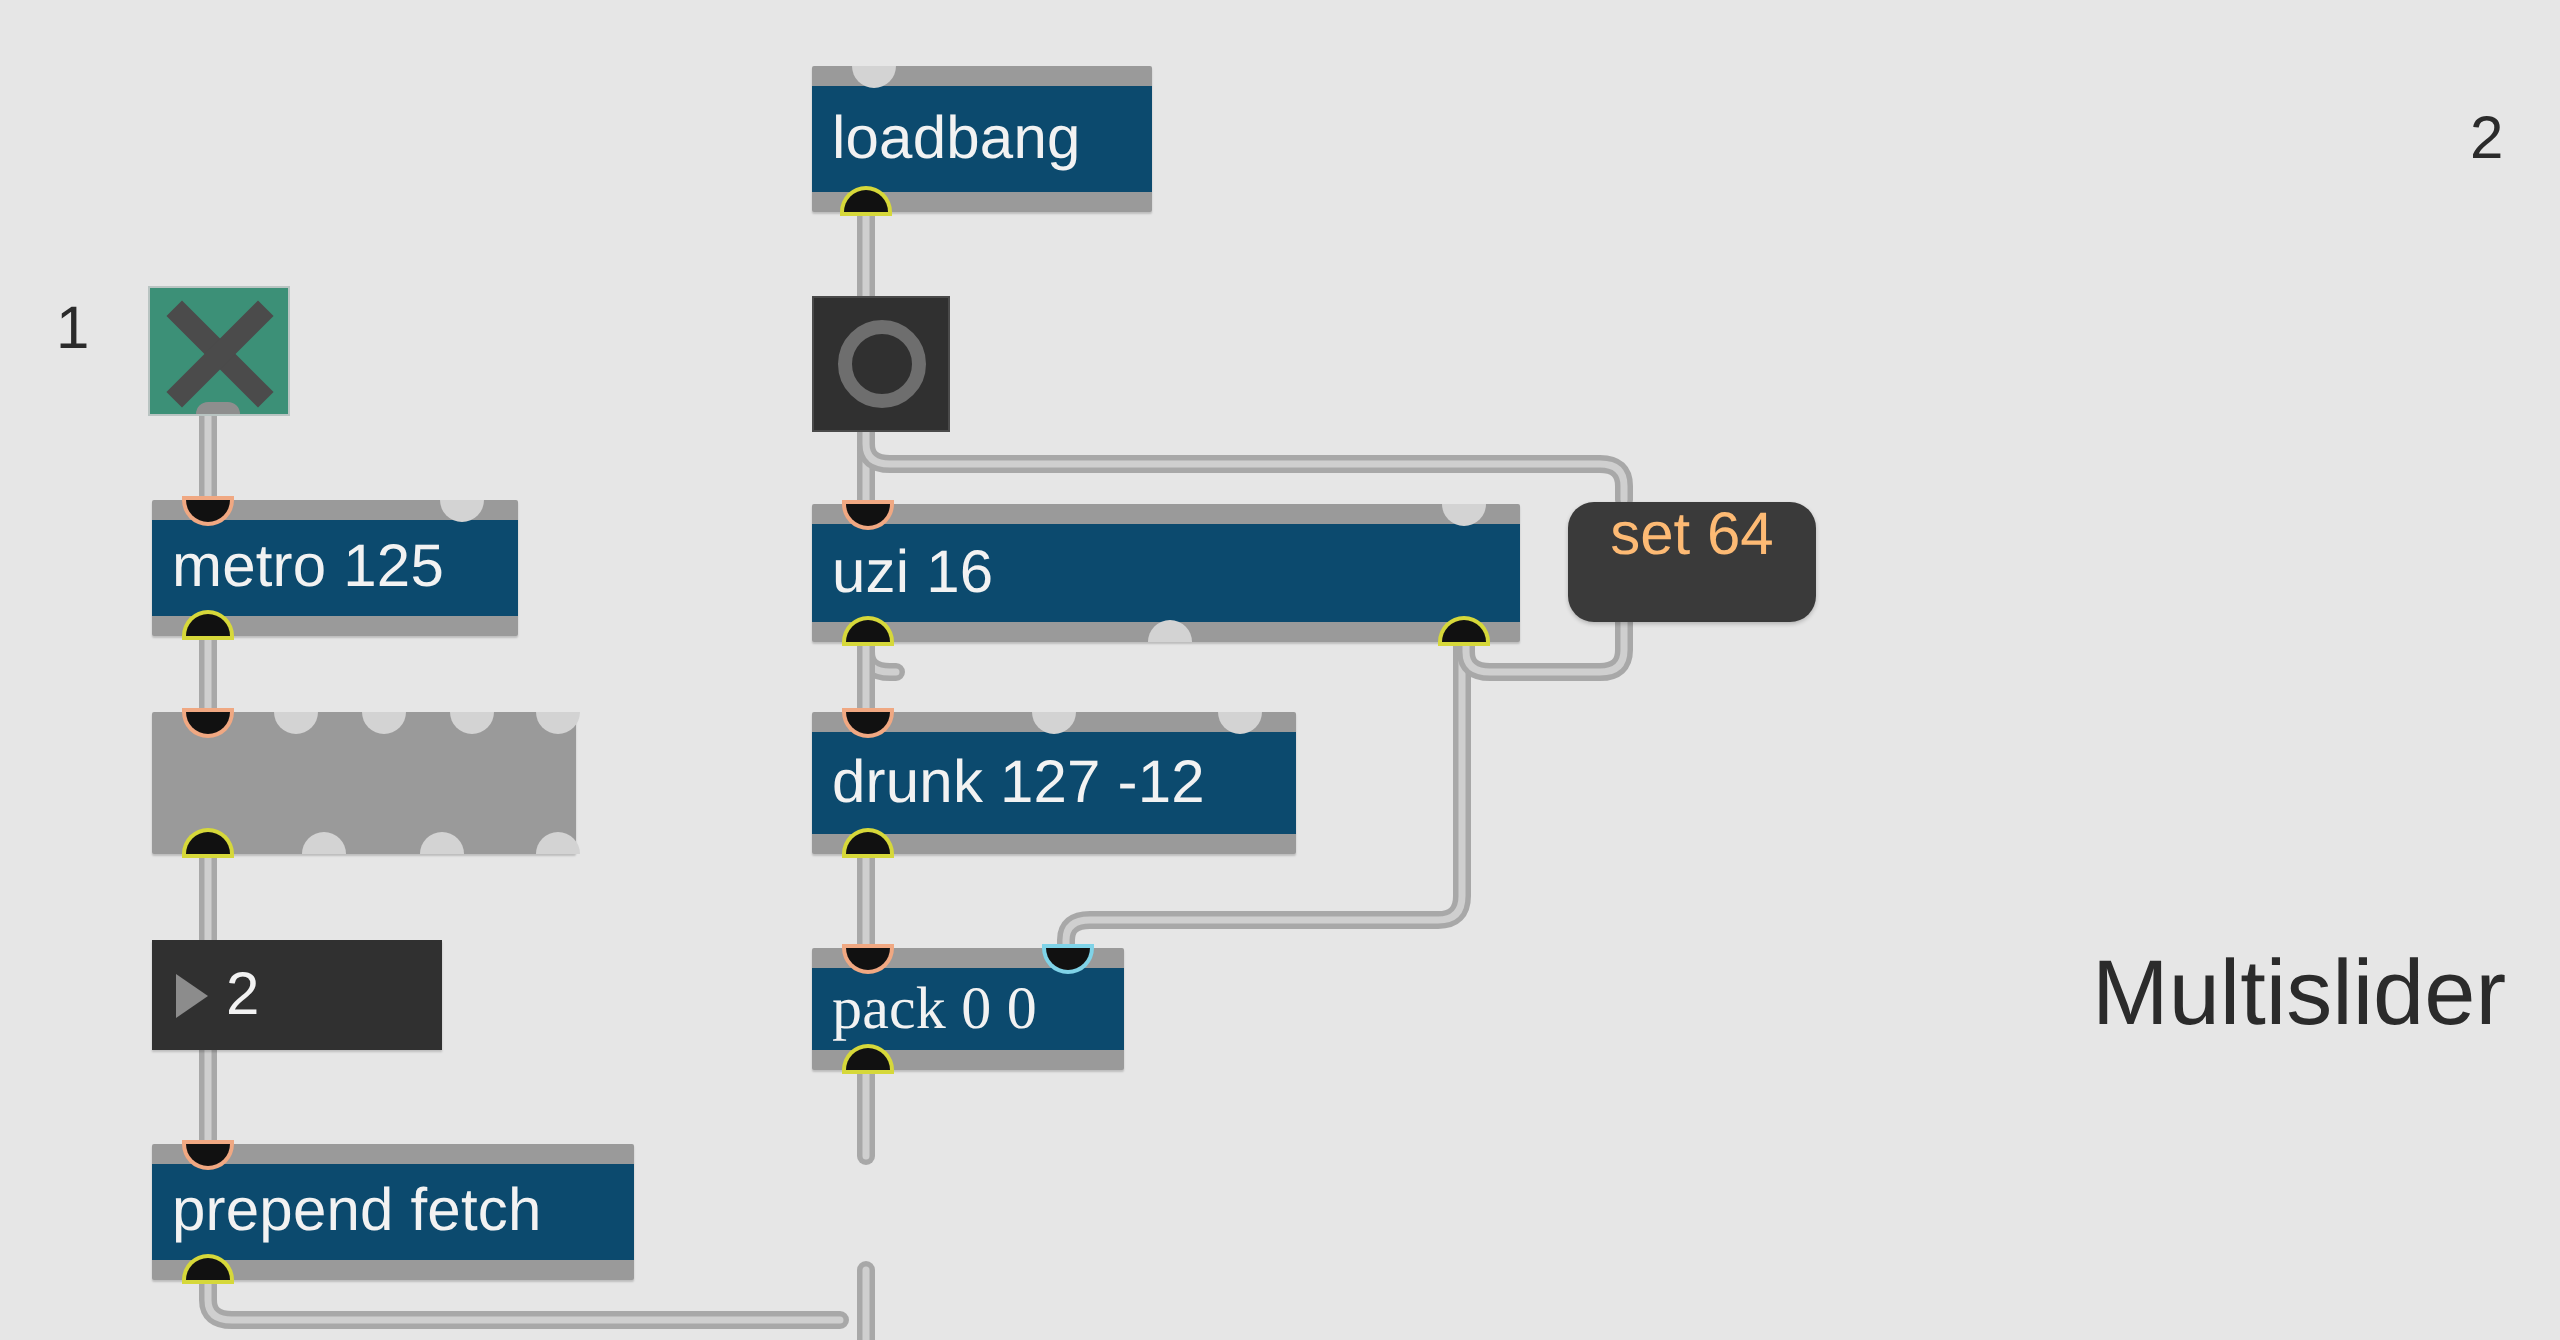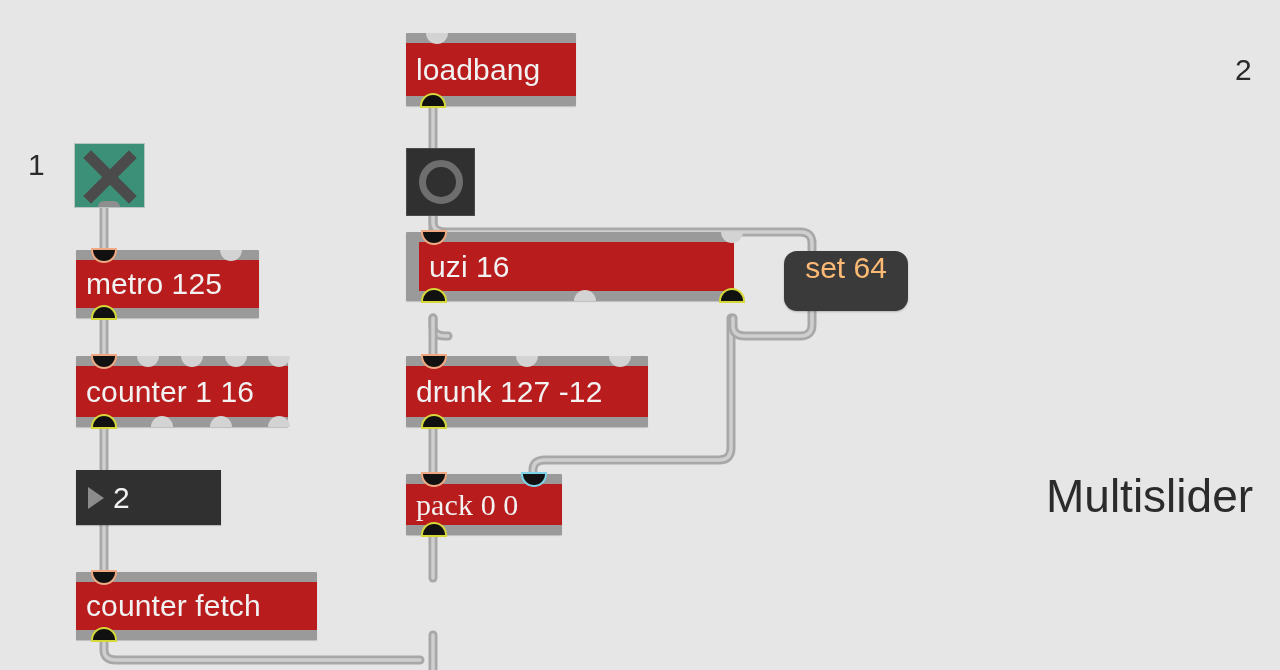--- a/index.html
+++ b/index.html
@@ -32,21 +32,21 @@
   
   .obj {
     position: absolute;
     box-sizing: border-box;
     background: #9a9a9a;
     padding: 10px 0;
     border-radius: 1px;
     box-shadow: 0 1px 1px rgba(0,0,0,0.18);
   }
   .obj .inner {
-    background: #b91c1c;
+    background: #0c4a6e;
     height: 100%;
     display: flex;
     align-items: center;
     padding-left: 10px;
     color: #f2f2f2;
     font-size: 30px;
     line-height: 1;
     letter-spacing: 0.1px;
     white-space: nowrap;
     overflow: hidden;
@@ -252,40 +252,39 @@
     <div class="ring"></div>
   </div>
 
   <div class="obj" style="left:76px; top:250px; width:183px; height:68px;">
     <div class="port in hot-in" style="left:17px;"></div>
     <div class="port in dim" style="left:144px;"></div>
     <div class="inner">metro 125</div>
     <div class="port out hot-out" style="left:17px;"></div>
   </div>
 
-  <div class="obj" style="left:406px; top:232px; width:328px; height:69px;padding-left:13px;">
+  <div class="obj" style="left:406px; top:252px; width:354px; height:69px;">
     <div class="port in hot-in" style="left:17px;"></div>
     <div class="port in dim" style="left:315px;"></div>
     <div class="inner">uzi 16</div>
     <div class="port out hot-out" style="left:17px;"></div>
     <div class="port out dim" style="left:168px;"></div>
     <div class="port out hot-out" style="left:315px;"></div>
   </div>
 
   <div class="msg" style="left:784px; top:251px; width:124px; height:60px;">
     <span>set 64</span>
   </div>
 
   <div class="obj" style="left:76px; top:356px; width:212px; height:71px;">
     <div class="port in hot-in" style="left:17px;"></div>
     <div class="port in dim" style="left:61px;"></div>
     <div class="port in dim" style="left:105px;"></div>
     <div class="port in dim" style="left:149px;"></div>
     <div class="port in dim" style="left:192px;"></div>
-    <div class="inner">counter 1 16</div>
     <div class="port out hot-out" style="left:17px;"></div>
     <div class="port out dim" style="left:75px;"></div>
     <div class="port out dim" style="left:134px;"></div>
     <div class="port out dim" style="left:192px;"></div>
   </div>
 
   <div class="obj" style="left:406px; top:356px; width:242px; height:71px;text-align:center;">
     <div class="port in hot-in" style="left:17px;"></div>
     <div class="port in dim" style="left:110px;"></div>
     <div class="port in dim" style="left:203px;"></div>
@@ -300,18 +299,18 @@
 
   <div class="obj" style="left:406px; top:474px; width:156px; height:61px;font-family:Liberation Serif, serif;">
     <div class="port in hot-in" style="left:17px;"></div>
     <div class="port in cold-in" style="left:117px;"></div>
     <div class="inner">pack 0 0</div>
     <div class="port out hot-out" style="left:17px;"></div>
   </div>
 
   <div class="obj" style="left:76px; top:572px; width:241px; height:68px;">
     <div class="port in hot-in" style="left:17px;"></div>
-    <div class="inner">counter fetch</div>
+    <div class="inner">prepend fetch</div>
     <div class="port out hot-out" style="left:17px;"></div>
   </div>
 
 
 </div>
 
 </body></html>

